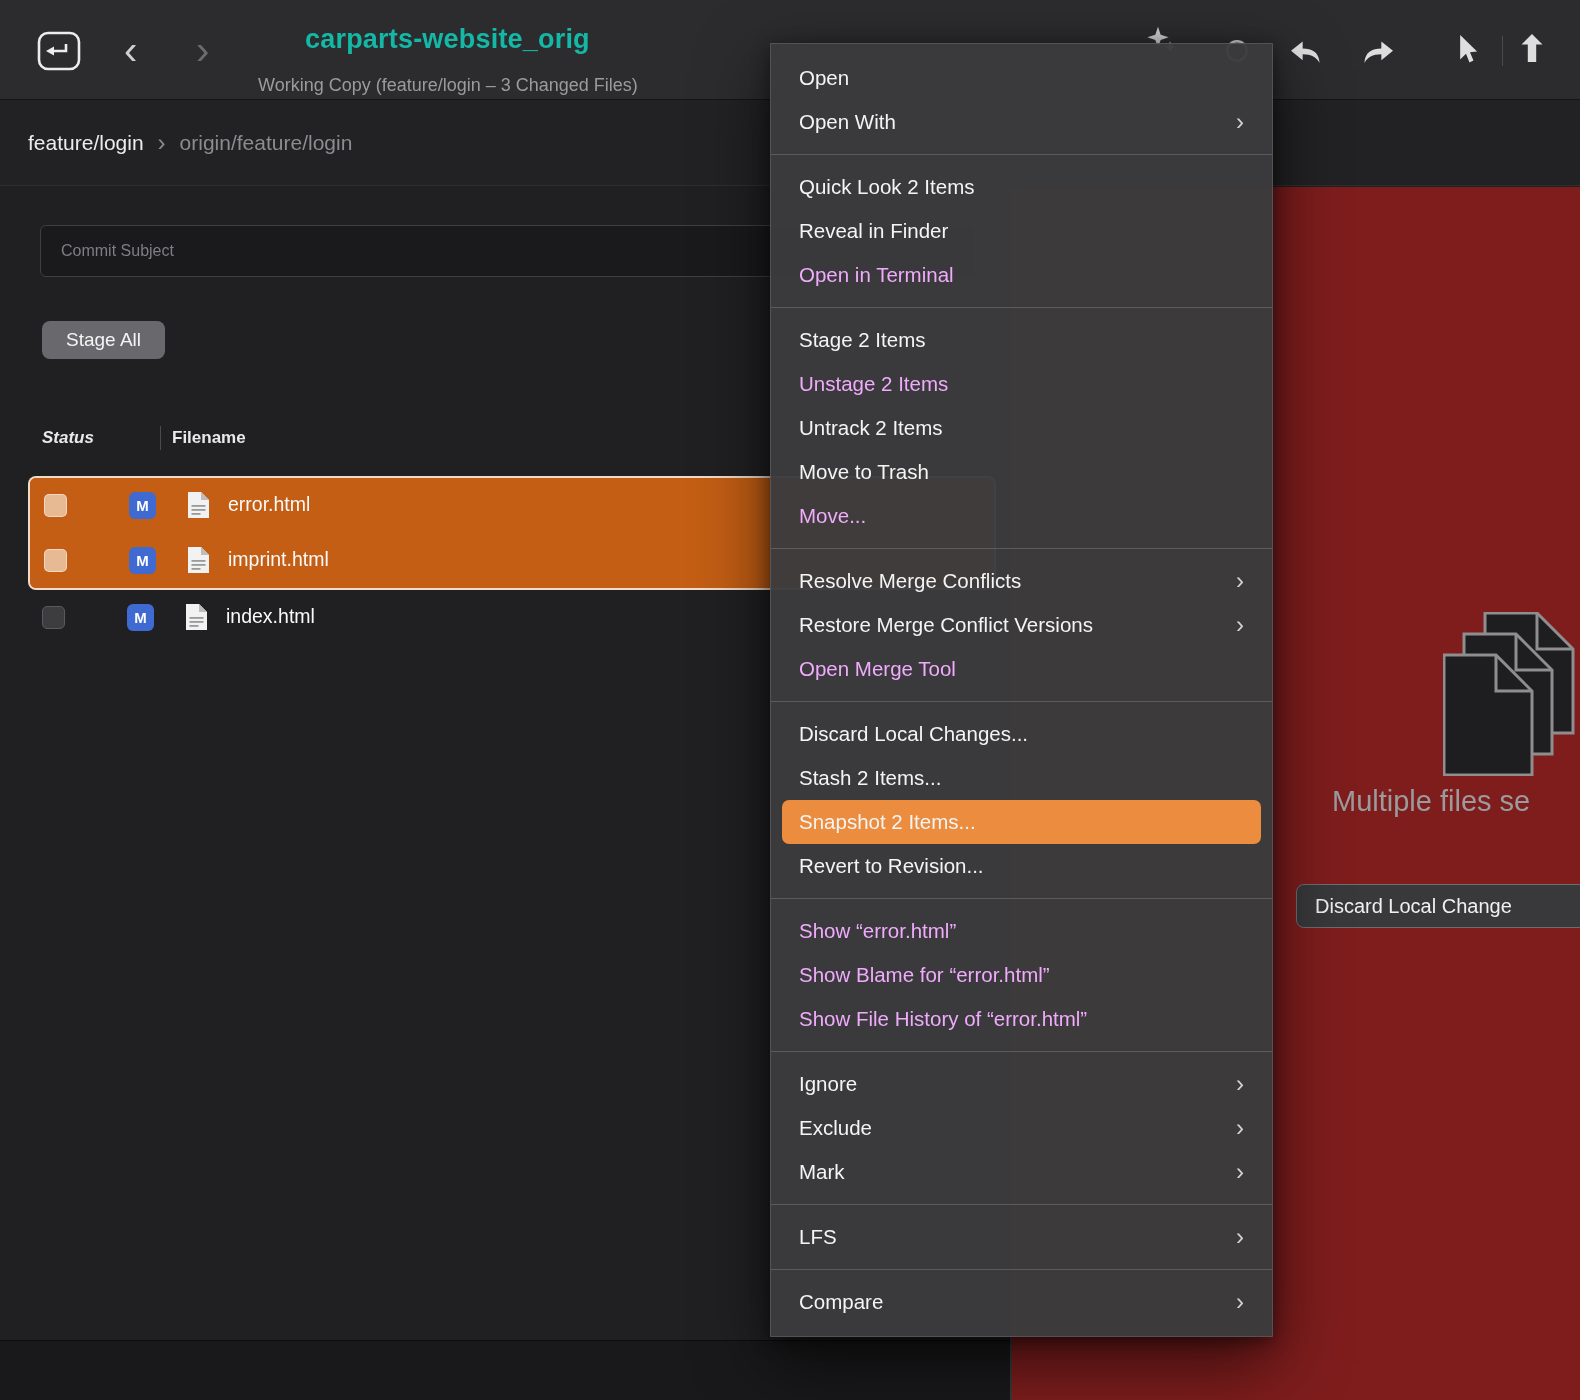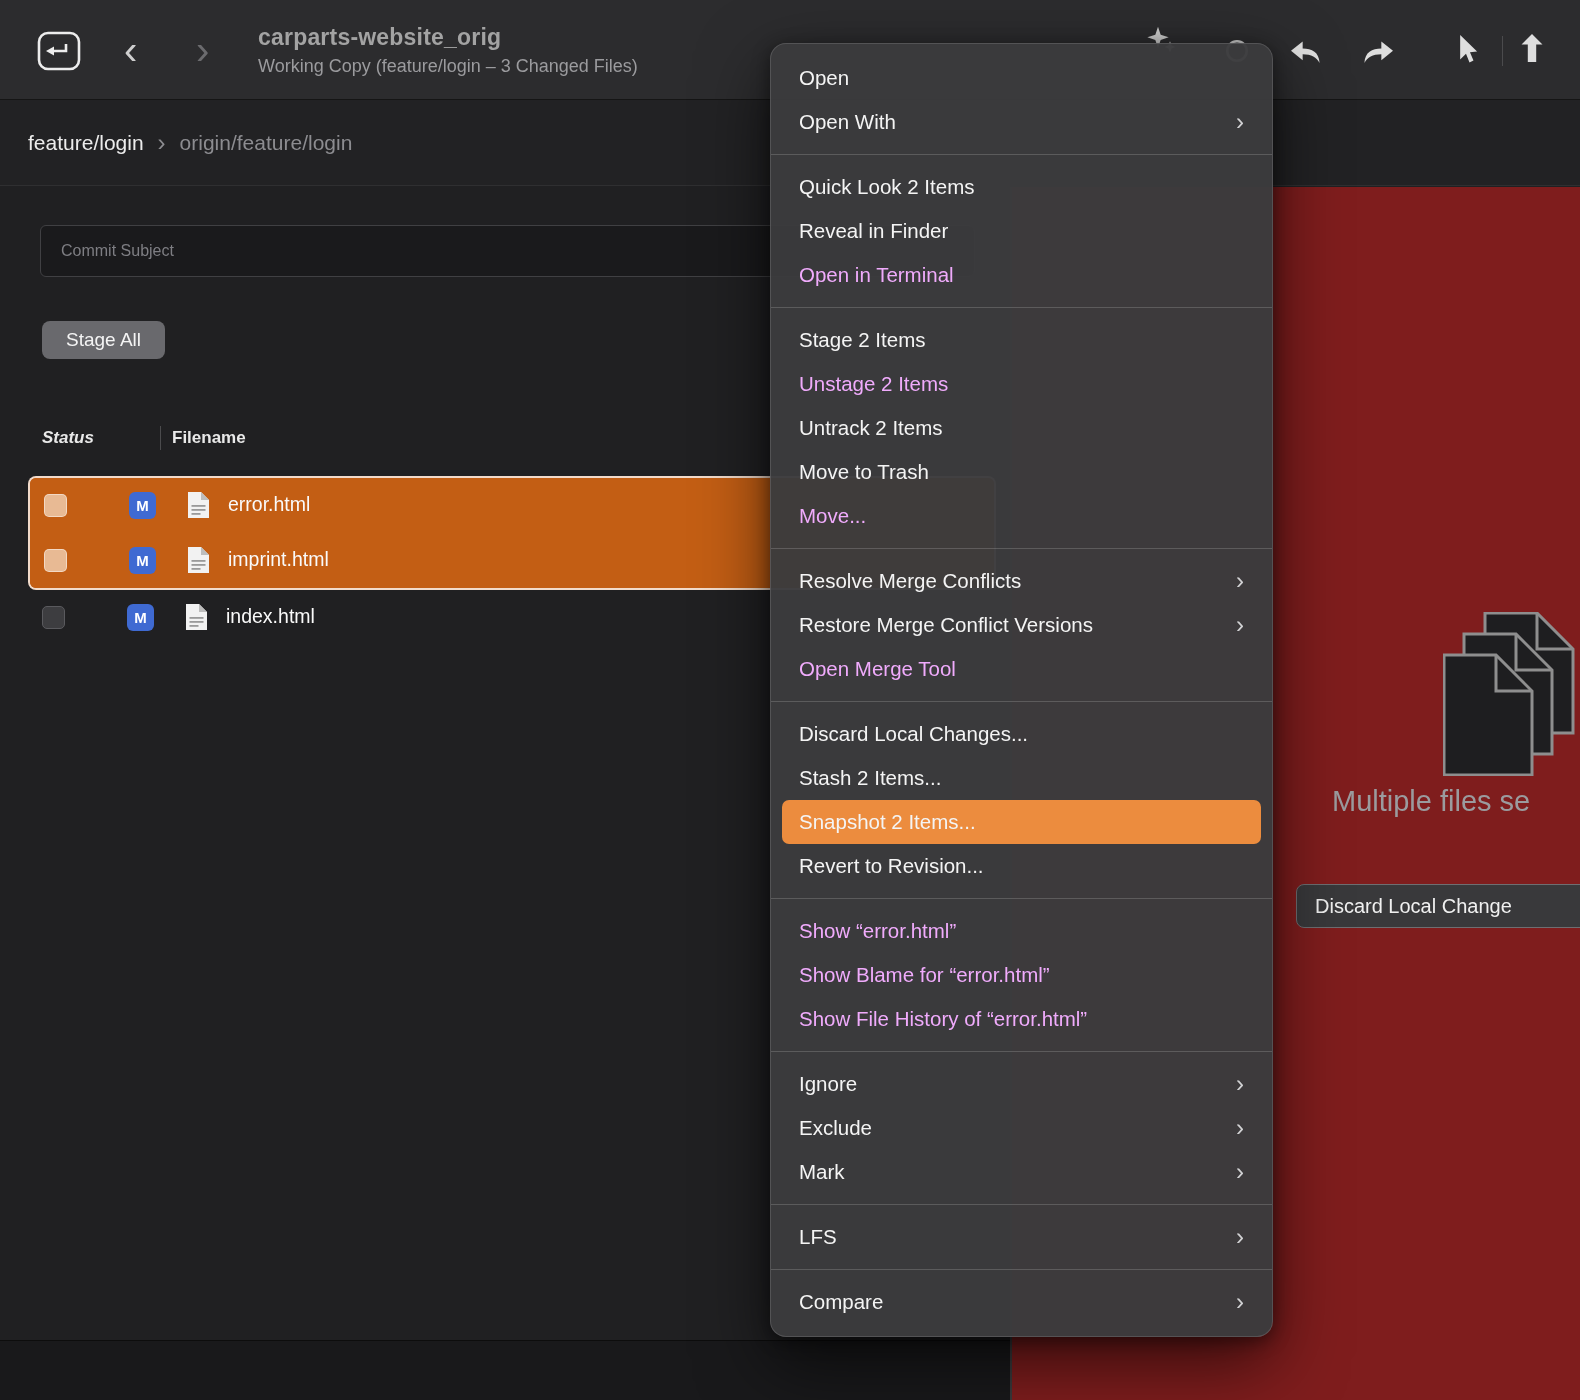--- a/index.html
+++ b/index.html
@@ -13,22 +13,22 @@
   .app{position:relative;width:1580px;height:1400px;}
 
   
   .toolbar{position:absolute;left:0;top:0;width:1580px;height:100px;background:#2c2c2e;
     border-bottom:1px solid #151515;z-index:5;}
   .wc-icon{position:absolute;left:36px;top:29px;width:46px;height:44px;cursor:pointer;}
   .nav-btn{position:absolute;top:22px;font-size:40px;font-weight:300;line-height:56px;cursor:pointer;}
   .nav-btn.back{left:124px;color:#cfcfcf;}
   .nav-btn.fwd{left:196px;color:#6b6b6e;}
   .titles{position:absolute;left:258px;top:24px;}
-  .title{font-size:23px;font-weight:bold;color:#a3a3a3;letter-spacing:.2px;}
-  .subtitle{font-size:18px;color:#9b9b9e;margin-top:5px;}
+  .title{font-size:27px;font-weight:bold;color:#14b8a6;letter-spacing:.2px;margin-left:47px;}
+  .subtitle{font-size:18px;color:#9b9b9e;margin-top:20px;}
   .tb-icon{position:absolute;color:#d9d9d9;}
   .tb-divider{position:absolute;left:1502px;top:36px;width:1px;height:30px;background:#4b4b4d;}
 
   
   .breadcrumb{position:absolute;left:0;top:100px;width:1580px;height:86px;background:#222224;
     border-bottom:1px solid #2f2f31;display:flex;align-items:center;padding-left:28px;z-index:2;}
   .bc-branch{font-size:21px;color:#ececec;cursor:pointer;}
   .bc-sep{font-size:24px;color:#8c8c90;margin:0 14px;}
   .bc-remote{font-size:21px;color:#8c8c90;cursor:pointer;}
 
@@ -67,21 +67,21 @@
 
   
   .stacked-docs{position:absolute;left:431px;top:425px;width:132px;height:164px;}
   .multi-msg{position:absolute;left:320px;top:598px;font-size:29px;color:#9b9b9e;white-space:nowrap;}
   .discard-btn{position:absolute;left:284px;top:697px;height:44px;width:320px;white-space:nowrap;
     background:#39393b;border:1.5px solid #6e6e71;border-radius:8px;color:#f0f0f0;font-size:20px;
     padding:0 18px;text-align:left;cursor:pointer;font-family:"Liberation Sans",sans-serif;}
 
   
   .context-menu{position:absolute;left:770px;top:43px;width:503px;z-index:50;
-    background:rgba(59,59,61,.97);border:1px solid rgba(255,255,255,.13);border-radius:16px;
+    background:rgba(59,59,61,.97);border:1px solid rgba(255,255,255,.13);border-radius:1px;
     padding:12px 0;box-shadow:0 26px 70px rgba(0,0,0,.6),0 4px 18px rgba(0,0,0,.45);}
   .menu-item{height:44px;line-height:44px;padding:0 28px;font-size:20.5px;color:#f4f4f4;
     display:flex;align-items:center;cursor:pointer;}
   .menu-item .mi-label{flex:0 1 auto;}
   .menu-item .mi-chevron{margin-left:auto;font-size:24px;color:#d2d2d4;line-height:44px;}
   .menu-item.disabled{color:#f0abfc;cursor:default;}
   .menu-item.highlighted{background:var(--menu-highlight-orange);border-radius:7px;
     margin:0 11px;padding:16px 17px;}
   .menu-sep{height:1px;background:rgba(255,255,255,.17);margin:10px 0;}
 </style>

